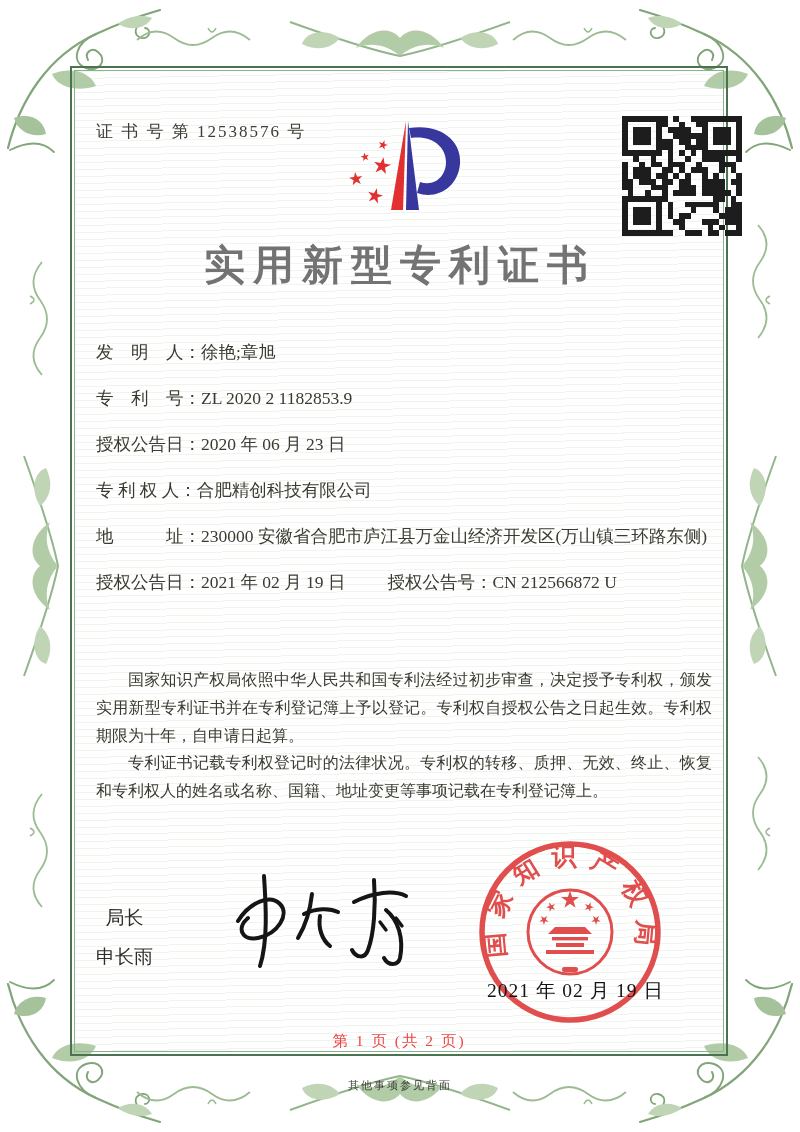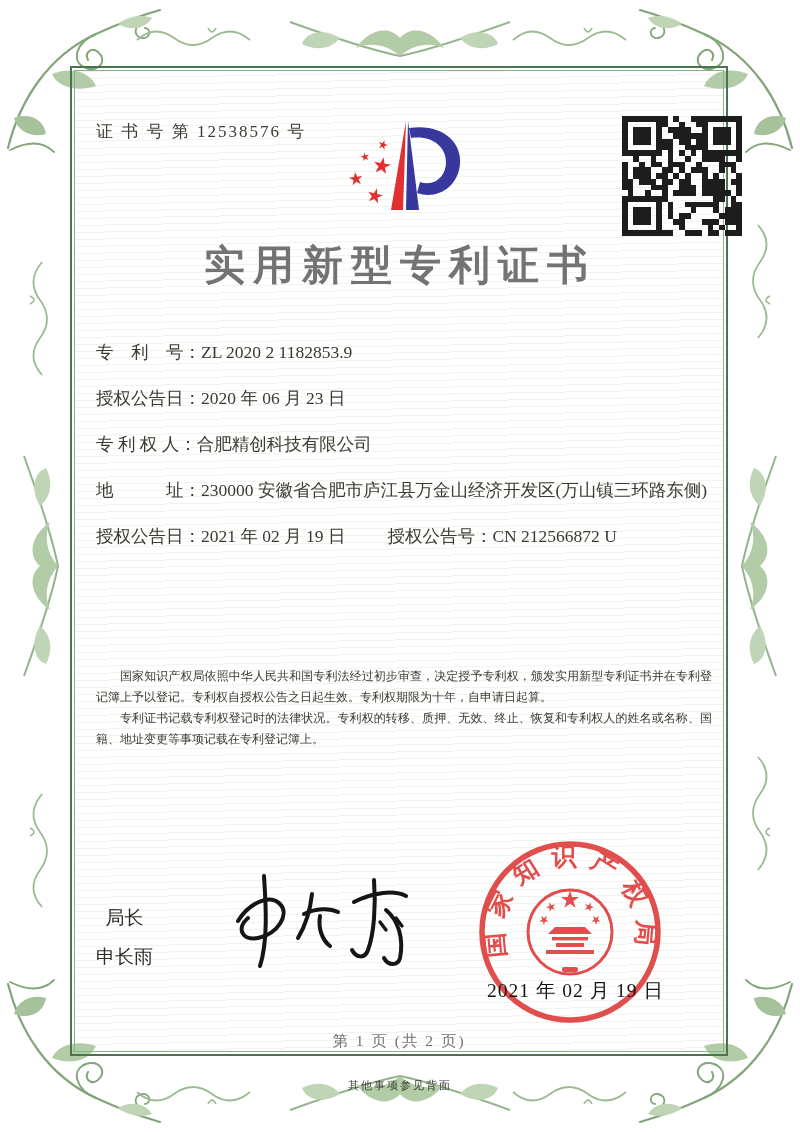--- a/index.html
+++ b/index.html
@@ -30,34 +30,34 @@
     font-size:41px;font-weight:bold;letter-spacing:8px;color:#737373;
   }
   .fields{position:absolute;left:96px;top:341px;right:86px;font-size:17.5px;color:#3a3a31;}
   .field-row{display:flex;margin-bottom:23px;line-height:1.32;}
   .f-label{white-space:pre;min-width:100px;}
   .f-value{flex:1;}
   .grant-row{display:flex;line-height:1.32;}
   .grant-pair2{margin-left:42px;}
   .paras{
     position:absolute;left:96px;right:88px;top:666px;
-    font-size:12px;line-height:1.74;text-align:justify;color:#3a3a31;
+    font-size:16px;line-height:1.74;text-align:justify;color:#3a3a31;
   }
   .paras p{margin:0;text-indent:2em;}
   .signer{position:absolute;left:96px;top:905px;font-size:19px;color:#2e2e28;text-align:center;}
   .signer div{margin-bottom:13px;}
   .signature{position:absolute;left:208px;top:866px;width:220px;height:115px;}
   .seal{position:absolute;left:474px;top:836px;width:192px;height:192px;opacity:.9;}
   .seal-date{
     position:absolute;left:487px;top:977px;font-size:19.5px;letter-spacing:1px;
     color:#141414;z-index:5;
   }
   .page-num{
     position:absolute;left:70px;width:658px;top:1031px;text-align:center;
-    font-size:15.5px;letter-spacing:2px;color:#737373;
+    font-size:15.5px;letter-spacing:2px;color:#ef4444;
   }
   .back-note{
     position:absolute;left:0;right:0;top:1078px;text-align:center;
     font-size:11px;letter-spacing:2px;color:#3a3a31;
   }
 </style>
 </head>
 <body>
 
 <svg class="border-art" viewBox="0 0 800 1132" xmlns="http://www.w3.org/2000/svg">
@@ -382,20 +382,24 @@
         <rect x="90.48" y="95.24" width="4.76" height="4.76"></rect>
         <rect x="95.24" y="95.24" width="4.76" height="4.76"></rect>
       </g>
     </svg>
 </div>
 
 <div class="title">实用新型专利证书</div>
 
 <div class="fields">
   <div class="field-row">
+    <span class="f-label">发　明　人：</span>
+    <span class="f-value">徐艳;章旭</span>
+  </div>
+  <div class="field-row">
     <span class="f-label">专　利　号：</span>
     <span class="f-value">ZL 2020 2 1182853.9</span>
   </div>
   <div class="field-row">
     <span class="f-label">授权公告日：</span>
     <span class="f-value">2020 年 06 月 23 日</span>
   </div>
   <div class="field-row">
     <span class="f-label">专 利 权 人：</span>
     <span class="f-value">合肥精创科技有限公司</span>

